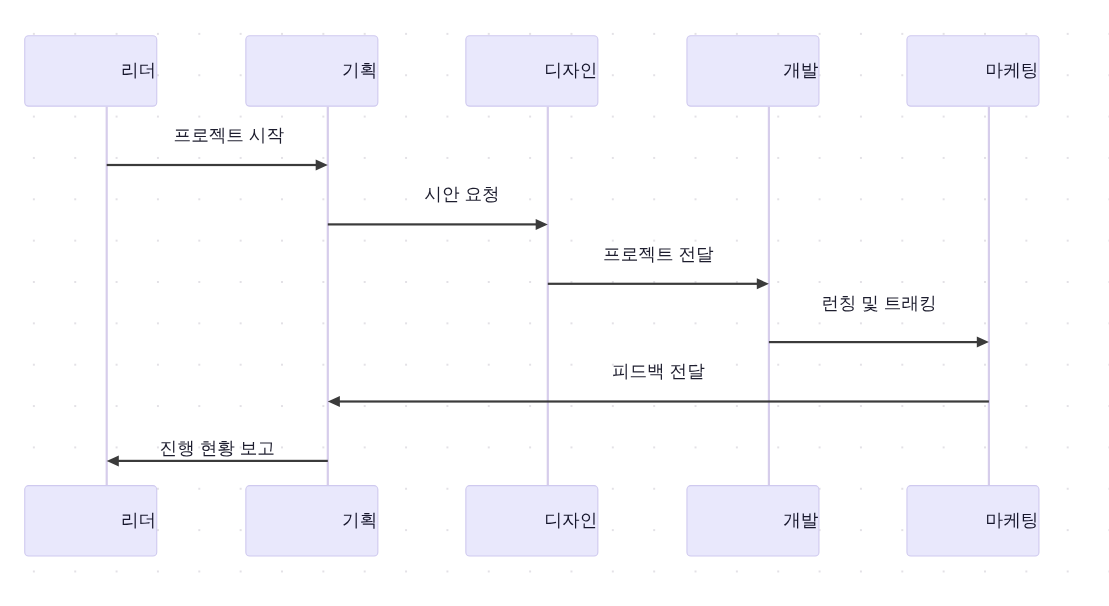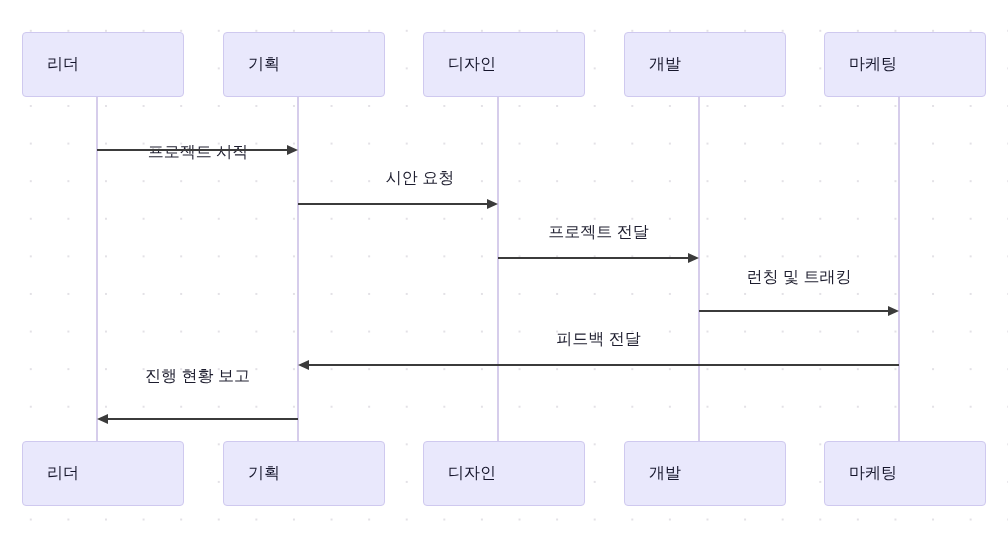--- a/index.html
+++ b/index.html
@@ -13,32 +13,31 @@
     width: 1008px;
     height: 551px;
     overflow: hidden;
     background-color: #ffffff;
     background-image: radial-gradient(circle, #e3e1e6 1.3px, transparent 1.4px);
     background-size: 37.6px 37.6px;
     background-position: 12px 12px;
   }
   .actor-box {
     position: absolute;
-    width: 162px;
+    width: 121px;
     height: 65px;
     box-sizing: border-box;
     background: #e9e8fc;
     border: 1px solid #cfc9ef;
     border-radius: 4px;
     display: flex;
     align-items: center;
-    justify-content: flex-start;
+    justify-content: flex-end;
     font-size: 16px;
     color: #15152b;
-    padding-left: 24px;
   }
   .lifeline {
     position: absolute;
     width: 2px;
     background: #d6cdeb;
   }
   .msg-label {
     position: absolute;
     transform: translateX(-50%);
     font-size: 16px;
@@ -63,36 +62,36 @@
 </style>
 </head>
 <body>
 
 <div id="canvas">
     <div class="lifeline" style="left: 96px; top: 97px; height: 344px;"></div>
     <div class="lifeline" style="left: 297px; top: 97px; height: 344px;"></div>
     <div class="lifeline" style="left: 497px; top: 97px; height: 344px;"></div>
     <div class="lifeline" style="left: 698px; top: 97px; height: 344px;"></div>
     <div class="lifeline" style="left: 898px; top: 97px; height: 344px;"></div>
-    <div class="msg-label" style="left: 198px; top: 114px; margin-top: 28px;">프로젝트 시작</div>
+    <div class="msg-label" style="left: 208px; top: 114px;">프로젝트 시작</div>
     <div class="msg-line" style="left: 97px; top: 149px; width: 192px;"></div>
     <div class="arrowhead right" style="left: 287px; top: 145px;"></div>
     <div class="msg-label" style="left: 420px; top: 168px;">시안 요청</div>
     <div class="msg-line" style="left: 298px; top: 203px; width: 191px;"></div>
     <div class="arrowhead right" style="left: 487px; top: 199px;"></div>
     <div class="msg-label" style="left: 598.5px; top: 222px;">프로젝트 전달</div>
     <div class="msg-line" style="left: 498px; top: 257px; width: 192px;"></div>
     <div class="arrowhead right" style="left: 688px; top: 253px;"></div>
     <div class="msg-label" style="left: 799px; top: 267px;">런칭 및 트래킹</div>
     <div class="msg-line" style="left: 699px; top: 310px; width: 191px;"></div>
     <div class="arrowhead right" style="left: 888px; top: 306px;"></div>
     <div class="msg-label" style="left: 598.5px; top: 329px;">피드백 전달</div>
     <div class="msg-line" style="left: 307px; top: 364px; width: 592px;"></div>
     <div class="arrowhead left" style="left: 298px; top: 360px;"></div>
-    <div class="msg-label" style="left: 197.5px; top: 366px;">진행 현황 보고</div>
+    <div class="msg-label" style="left: 197.5px; top: 399px;">진행 현황 보고</div>
     <div class="msg-line" style="left: 106px; top: 418px; width: 192px;"></div>
     <div class="arrowhead left" style="left: 97px; top: 414px;"></div>
     <div class="actor-box" style="left: 22px; top: 32px;">
       <span>리더</span>
     </div>
     <div class="actor-box" style="left: 22px; top: 441px;">
       <span>리더</span>
     </div>
     <div class="actor-box" style="left: 223px; top: 32px;">
       <span>기획</span>

